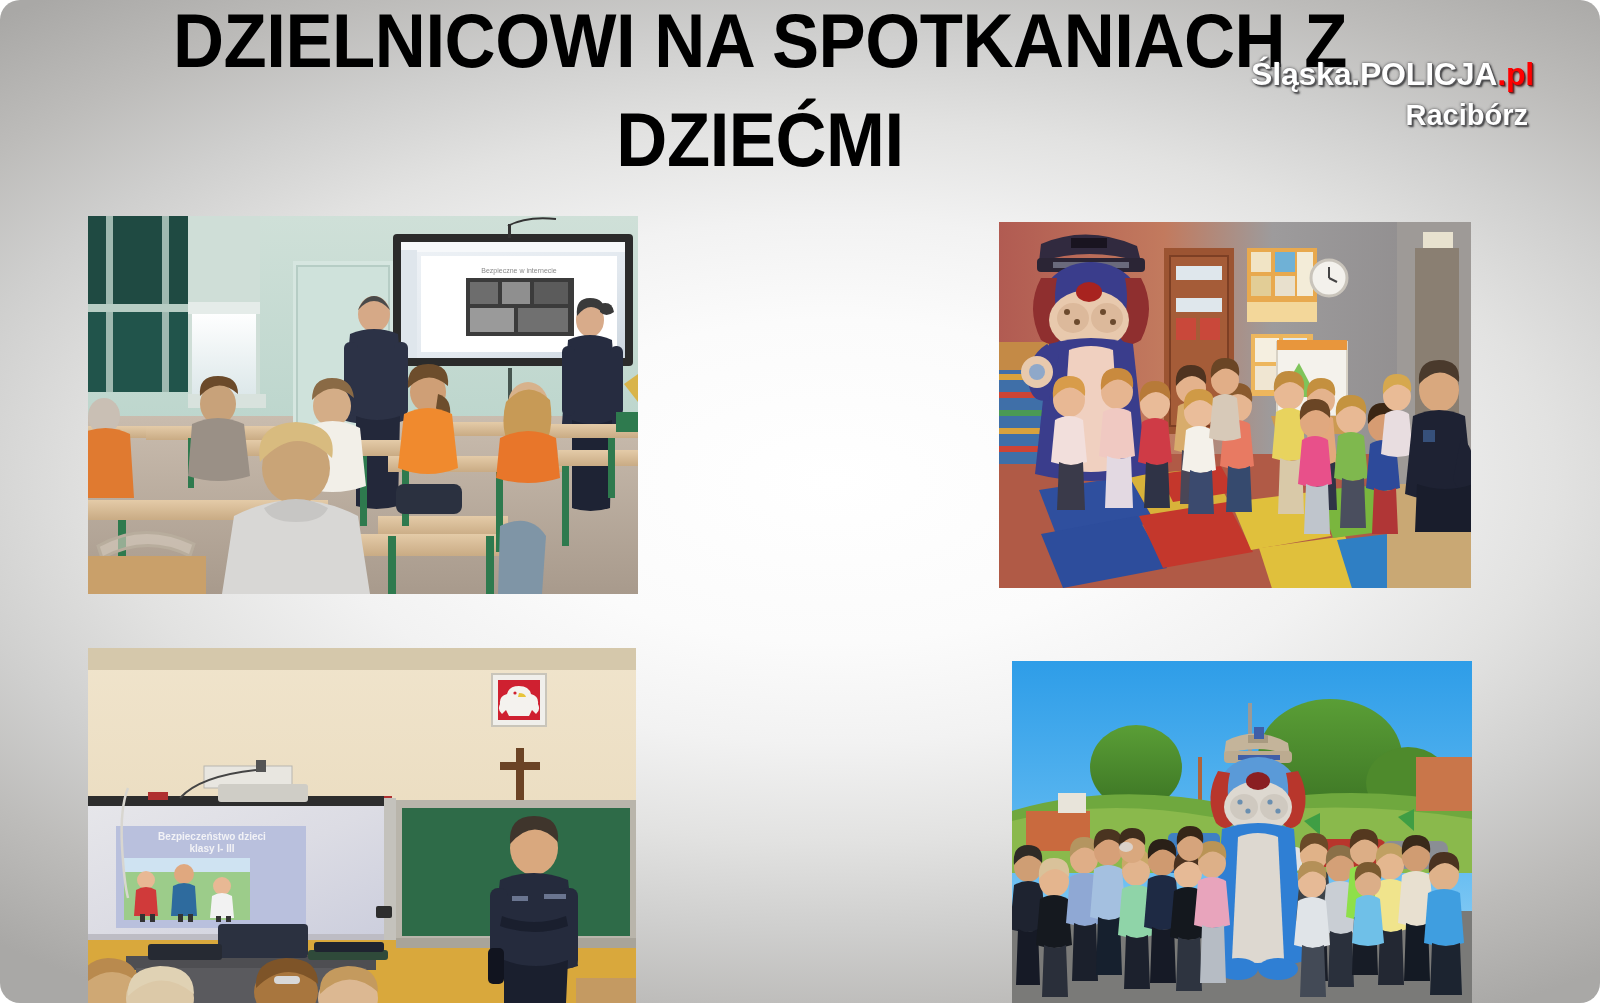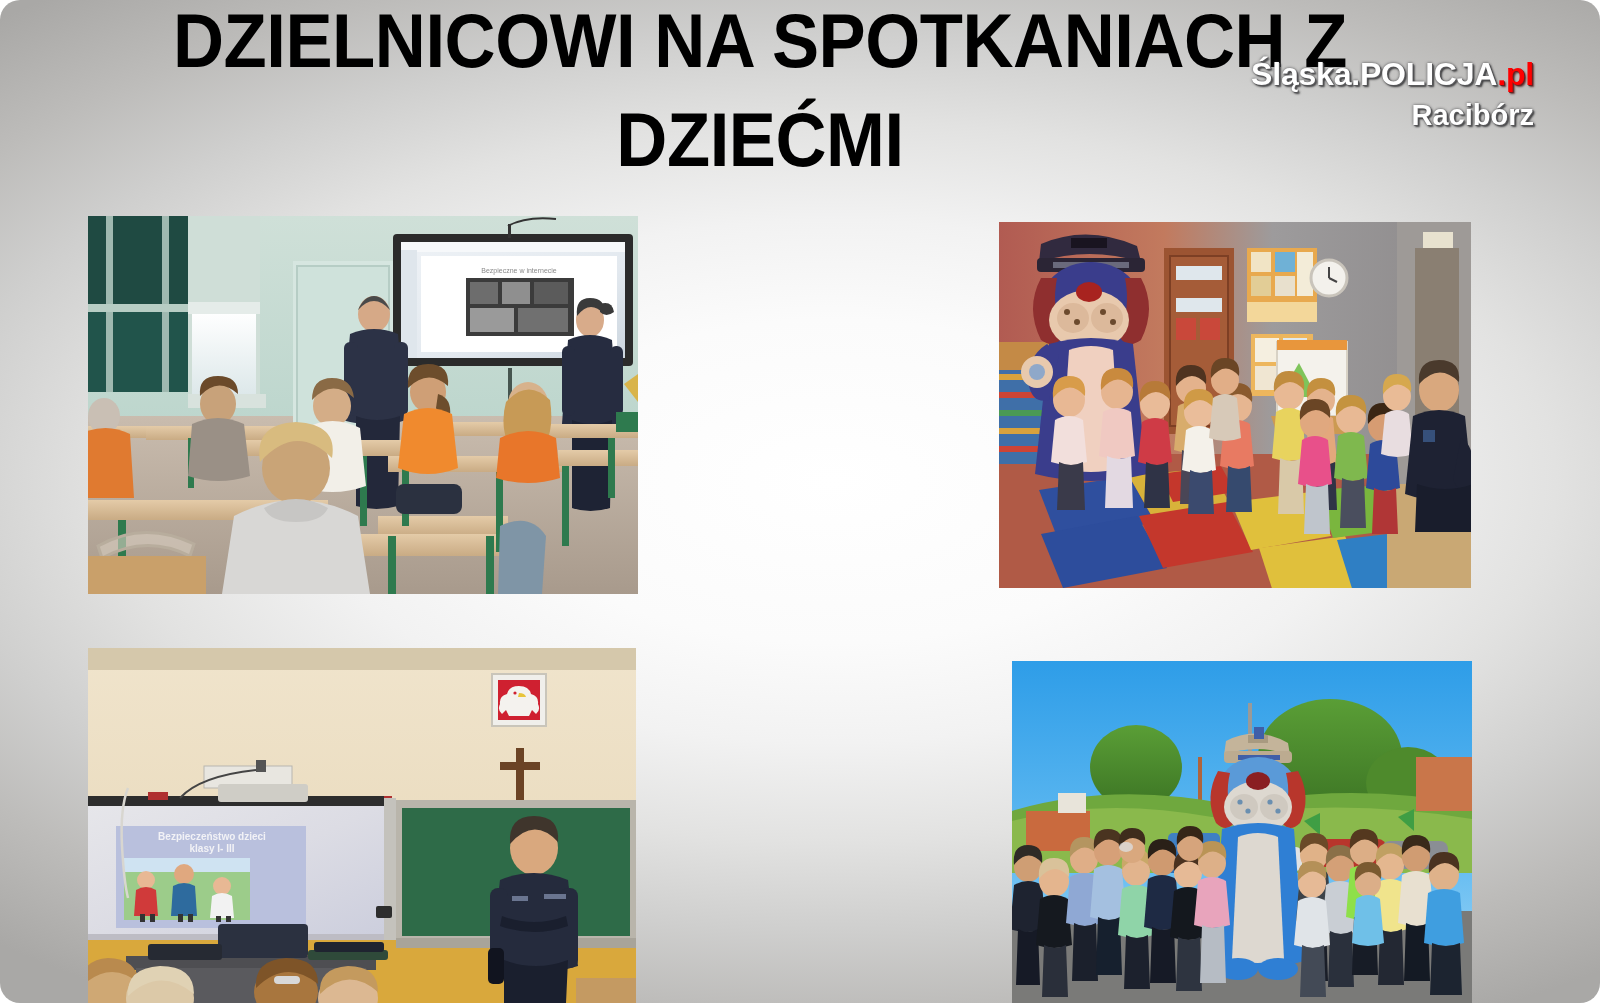--- a/index.html
+++ b/index.html
@@ -49,20 +49,21 @@
     font-weight: bold;
     font-size: 32px;
     letter-spacing: -0.2px;
     color: #ffffff;
     text-shadow: 1px 1px 0 #58585a, 2px 2px 2px rgba(40,40,42,.85), 0 0 3px rgba(60,60,62,.9);
     white-space: nowrap;
   }
   #logo .line1 .tld { color: #ff0000; text-shadow: 1px 1px 0 #6a2020, 2px 2px 2px rgba(70,20,20,.8); }
   #logo .line2 {
     margin-top: 11px;
+    margin-right: 6px;
     font-family: "Liberation Sans Narrow", "Liberation Sans", sans-serif;
     font-weight: bold;
     font-size: 29px;
     color: #ffffff;
     text-shadow: 1px 1px 0 #58585a, 2px 2px 2px rgba(40,40,42,.85), 0 0 3px rgba(60,60,62,.9);
   }
 
   
   .photo {
     position: absolute;

